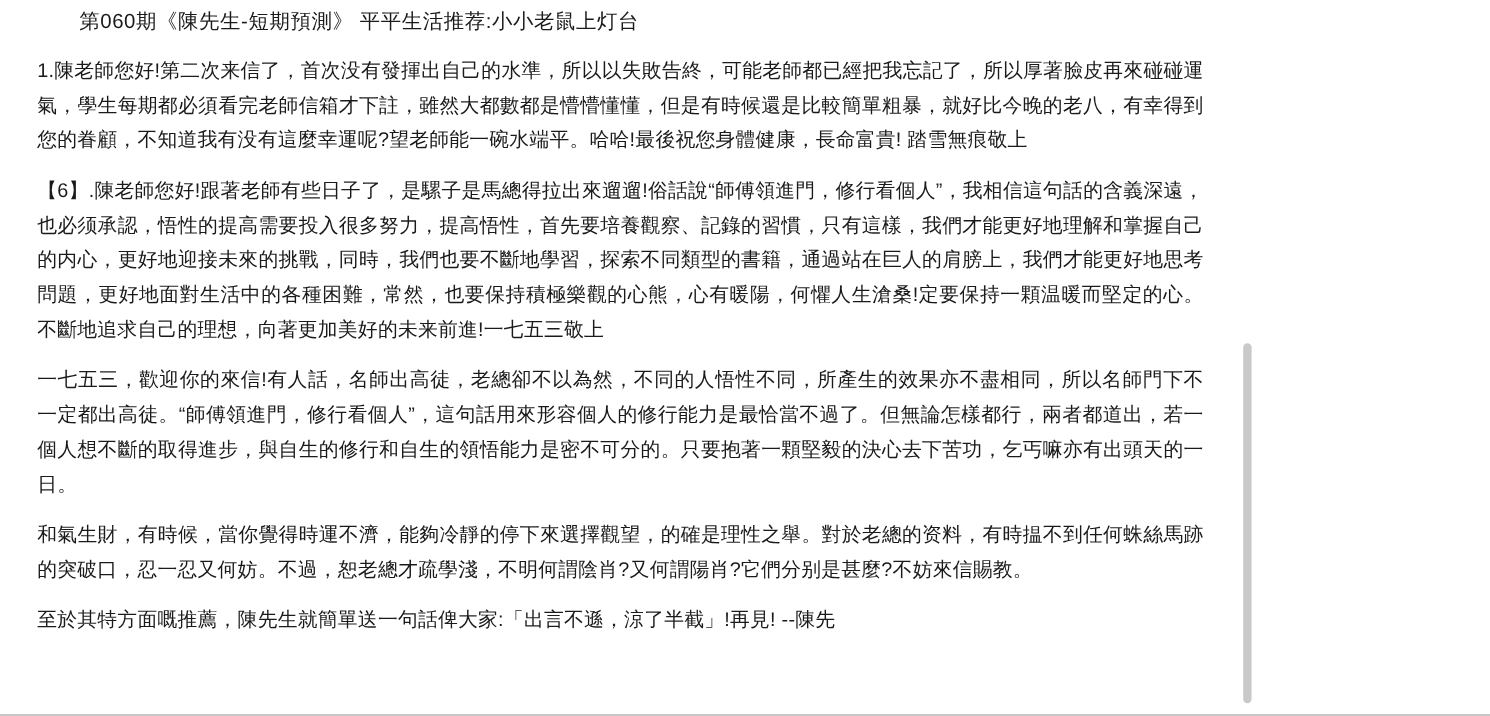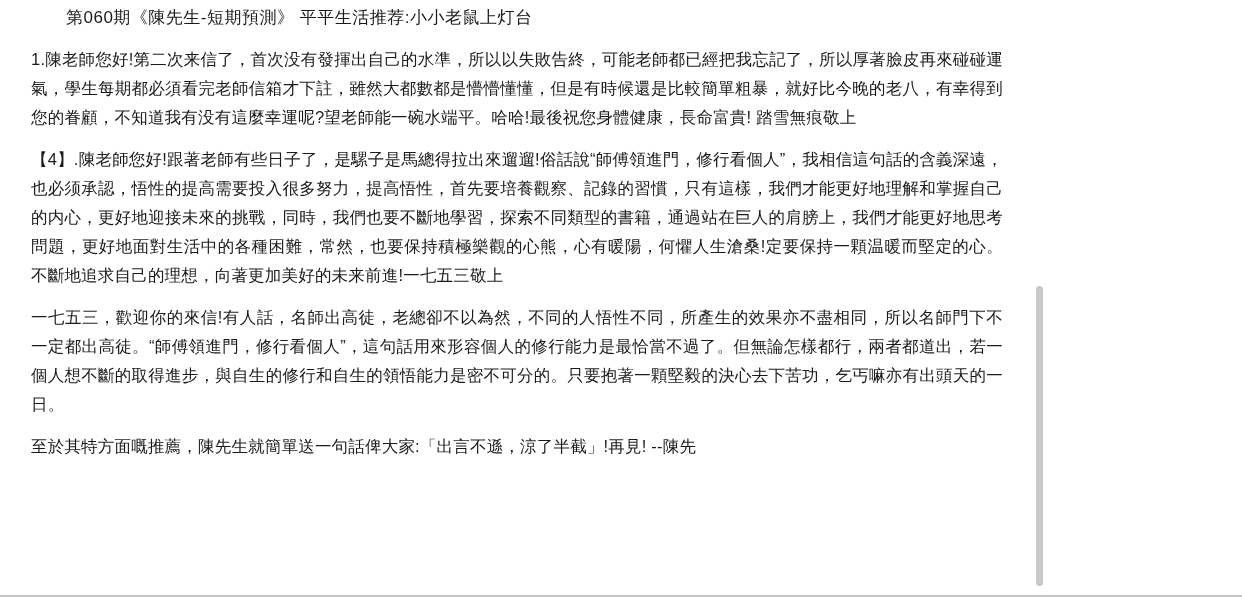--- a/index.html
+++ b/index.html
@@ -65,22 +65,23 @@
   }
 </style>
 </head>
 <body>
 
 <div class="page">
 
   <div class="doc-title">第060期《陳先生-短期預測》 平平生活推荐:小小老鼠上灯台</div>
 
   <p class="para">1.陳老師您好!第二次来信了，首次没有發揮出自己的水準，所以以失敗告終，可能老師都已經把我忘記了，所以厚著臉皮再來碰碰運氣，學生每期都必須看完老師信箱才下註，雖然大都數都是懵懵懂懂，但是有時候還是比較簡單粗暴，就好比今晚的老八，有幸得到您的眷顧，不知道我有没有這麼幸運呢?望老師能一碗水端平。哈哈!最後祝您身體健康，長命富貴! 踏雪無痕敬上</p>
-  <p class="para">【4】.陳老師您好!跟著老師有些日子了，是騾子是馬總得拉出來遛遛!俗話說“師傅領進門，修行看個人”，我相信這句話的含義深遠，也必须承認，悟性的提高需要投入很多努力，提高悟性，首先要培養觀察、記錄的習慣，只有這樣，我們才能更好地理解和掌握自己的内心，更好地迎接未來的挑戰，同時，我們也要不斷地學習，探索不同類型的書籍，通過站在巨人的肩膀上，我們才能更好地思考問題，更好地面對生活中的各種困難，常然，也要保持積極樂觀的心熊，心有暖陽，何懼人生滄桑!定要保持一顆温暖而堅定的心。不斷地追求自己的理想，向著更加美好的未来前進!一七五三敬上</p>
+  <p class="para">【6】.陳老師您好!跟著老師有些日子了，是騾子是馬總得拉出來遛遛!俗話說“師傅領進門，修行看個人”，我相信這句話的含義深遠，也必须承認，悟性的提高需要投入很多努力，提高悟性，首先要培養觀察、記錄的習慣，只有這樣，我們才能更好地理解和掌握自己的内心，更好地迎接未來的挑戰，同時，我們也要不斷地學習，探索不同類型的書籍，通過站在巨人的肩膀上，我們才能更好地思考問題，更好地面對生活中的各種困難，常然，也要保持積極樂觀的心熊，心有暖陽，何懼人生滄桑!定要保持一顆温暖而堅定的心。不斷地追求自己的理想，向著更加美好的未来前進!一七五三敬上</p>
   <p class="para">一七五三，歡迎你的來信!有人話，名師出高徒，老總卻不以為然，不同的人悟性不同，所產生的效果亦不盡相同，所以名師門下不一定都出高徒。“師傅領進門，修行看個人”，這句話用來形容個人的修行能力是最恰當不過了。但無論怎樣都行，兩者都道出，若一個人想不斷的取得進步，與自生的修行和自生的領悟能力是密不可分的。只要抱著一顆堅毅的決心去下苦功，乞丐嘛亦有出頭天的一日。</p>
+  <p class="para">和氣生財，有時候，當你覺得時運不濟，能夠冷靜的停下來選擇觀望，的確是理性之舉。對於老總的资料，有時揾不到任何蛛絲馬跡的突破口，忍一忍又何妨。不過，恕老總才疏學淺，不明何謂陰肖?又何謂陽肖?它們分别是甚麼?不妨來信賜教。</p>
   <p class="para">至於其特方面嘅推薦，陳先生就簡單送一句話俾大家:「出言不遜，涼了半截」!再見! --陳先</p>
 
   <div class="scrollbar-track">
     <div class="scrollbar-thumb"></div>
   </div>
 
   <div class="bottom-rule"></div>
 </div>
 
 </body></html>

